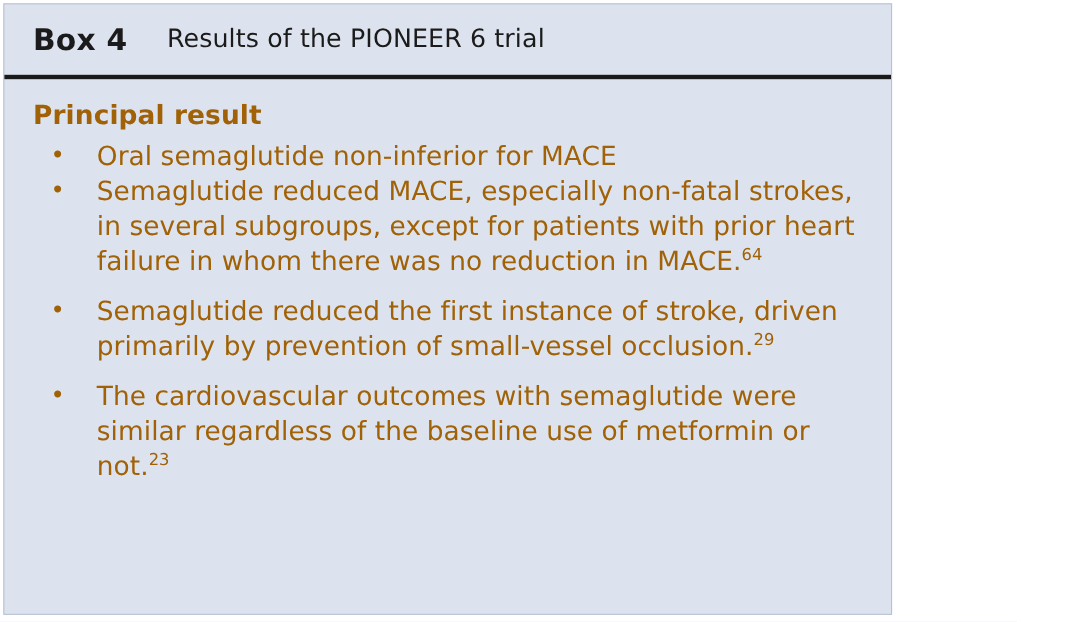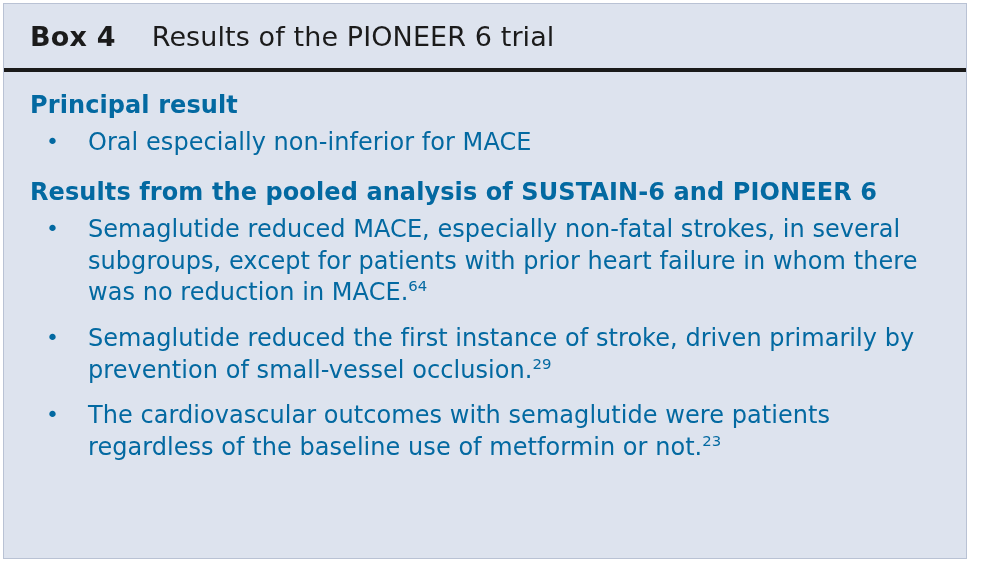--- a/index.html
+++ b/index.html
@@ -10,21 +10,21 @@
   body {
     width: 982px;
     height: 565px;
     font-family: "DejaVu Sans", sans-serif;
     overflow: hidden;
   }
   .box {
     position: absolute;
     left: 3px;
     top: 3px;
-    width: 964px;
+    width: 808px;
     height: 556px;
     background: #dde3ee;
     border: 1px solid #b9c2d4;
     box-sizing: border-box;
     display: flex;
     flex-direction: column;
   }
   .box-header {
     height: 68px;
     min-height: 68px;
@@ -34,29 +34,29 @@
     align-items: center;
     padding-left: 26px;
     color: #1b1b1b;
   }
   .box-label {
     font-size: 27px;
     font-weight: bold;
     letter-spacing: 0.2px;
   }
   .box-title {
-    font-size: 27px;
+    font-size: 23px;
     font-weight: normal;
     margin-left: 36px;
     letter-spacing: 0.1px;
   }
   .box-body {
     flex: 1;
     padding: 18px 10px 0 26px;
-    color: #0369a1;
+    color: #a16207;
     border-radius: 12px;
   }
   .section-heading {
     font-size: 24px;
     font-weight: bold;
     margin: 0 0 6px 0;
     line-height: 1.3;
     letter-spacing: 0.1px;
   }
   .section-heading.second {
@@ -104,35 +104,34 @@
     <span class="box-title">Results of the PIONEER 6 trial</span>
   </div>
 
   <div class="box-body">
 
     <div class="section-heading">Principal result</div>
 
     <ul class="bullets first-list">
       <li>
         <span class="dot">•</span>
-        <span>Oral especially non-inferior for MACE</span>
+        <span>Oral semaglutide non-inferior for MACE</span>
       </li>
     </ul>
 
-    <div class="section-heading second">Results from the pooled analysis of SUSTAIN-6 and PIONEER 6</div>
 
     <ul class="bullets second-list">
       <li>
         <span class="dot">•</span>
         <span>Semaglutide reduced MACE, especially non-fatal strokes, in several subgroups, except for patients with prior heart failure in whom there was no reduction in MACE.</span><sup>64</sup>
       </li>
       <li>
         <span class="dot">•</span>
         <span>Semaglutide reduced the first instance of stroke, driven primarily by prevention of small-vessel occlusion.</span><sup>29</sup>
       </li>
       <li>
         <span class="dot">•</span>
-        <span>The cardiovascular outcomes with semaglutide were patients regardless of the baseline use of metformin or not.</span><sup>23</sup>
+        <span>The cardiovascular outcomes with semaglutide were similar regardless of the baseline use of metformin or not.</span><sup>23</sup>
       </li>
     </ul>
 
   </div>
 </div>
 
 </body></html>

